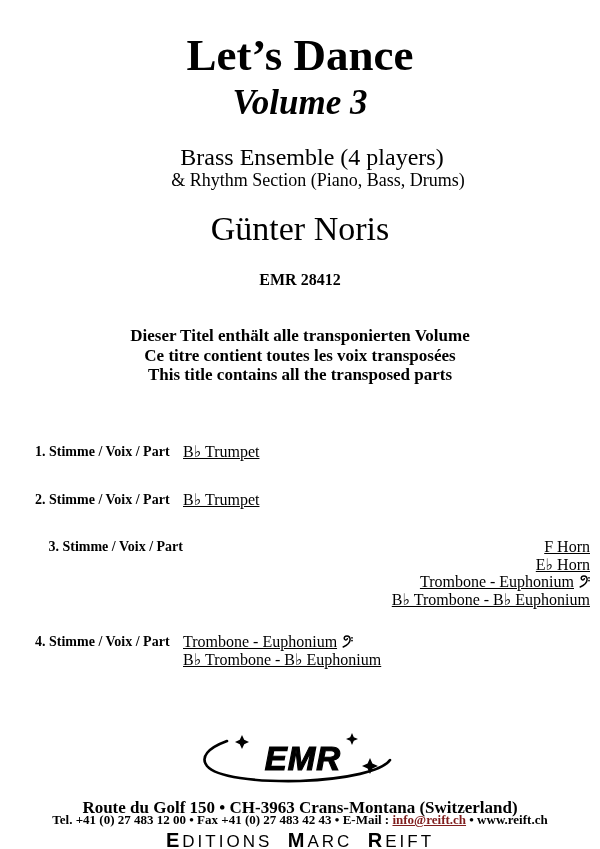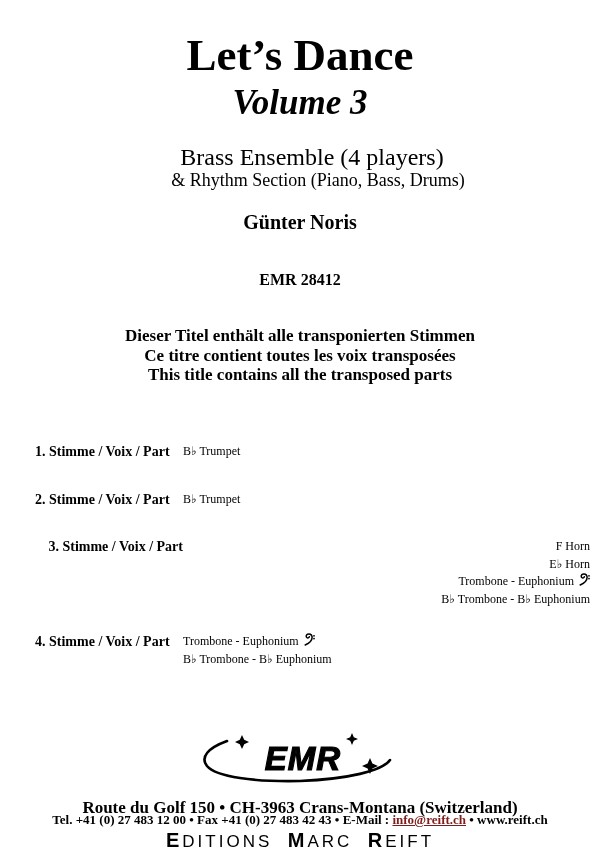--- a/index.html
+++ b/index.html
@@ -10,30 +10,30 @@
     color:#000;
     font-family:"Liberation Serif", serif;
     overflow:hidden;
   }
   .center{position:absolute;left:0;right:0;text-align:center;}
 
   .title      {top:33px;  font-size:45px;   font-weight:bold; line-height:1;}
   .volume     {top:85px;  font-size:35px;   font-weight:bold; font-style:italic; line-height:1;}
   .ensemble   {top:144px; font-size:24px;   line-height:1.1;padding-left:24px;}
   .rhythm     {top:171px; font-size:18px;   line-height:1.1;margin-left:36px;}
-  .composer   {top:212px; font-size:20px;   font-weight:bold; line-height:1;}
+  .composer   {top:212px; font-size:34px;   font-weight:normal; line-height:1;}
   .catalog    {top:272px; font-size:16px;   font-weight:bold; line-height:1;}
   .notice     {top:326px; font-size:17px;   font-weight:bold; line-height:19.5px;}
 
   .parts{position:absolute;top:443px;left:35px;right:10px;}
   .part-row{display:flex;align-items:flex-start;margin-bottom:30px;}
   .part-row:nth-child(3){margin-bottom:25px;text-align:right;}
   .part-label{flex:0 0 148px;font-size:14px;font-weight:bold;line-height:17.5px;}
   .part-instruments{flex:1;}
-  .instrument-line{font-size:12px;line-height:17.5px;white-space:nowrap;}
+  .instrument-line{font-size:16px;line-height:17.5px;white-space:nowrap;text-decoration:underline;}
   .bass-clef{margin-left:5px;vertical-align:-1px;}
 
   .logo-wrap{position:absolute;top:733px;left:0;right:0;text-align:center;}
   .emr-logo{display:block;margin:0 auto;}
   .editions{
     position:absolute;top:782px;
     font-family:"Liberation Sans", sans-serif;
     font-size:17px;letter-spacing:3px;line-height:1;
     white-space:nowrap;
     margin-top:48px;
@@ -49,21 +49,21 @@
 <div class="page">
 
   <div class="center title">Let’s Dance</div>
   <div class="center volume">Volume 3</div>
   <div class="center ensemble">Brass Ensemble (4 players)</div>
   <div class="center rhythm">&amp; Rhythm Section (Piano, Bass, Drums)</div>
   <div class="center composer">Günter Noris</div>
   <div class="center catalog">EMR 28412</div>
 
   <div class="center notice">
-    <div>Dieser Titel enthält alle transponierten Stimmen</div>
+    <div>Dieser Titel enthält alle transponierten Volume</div>
     <div>Ce titre contient toutes les voix transposées</div>
     <div>This title contains all the transposed parts</div>
   </div>
 
   <div class="parts">
       <div class="part-row">
         <div class="part-label">1. Stimme / Voix / Part</div>
         <div class="part-instruments">
           <div class="instrument-line"><span>B♭ Trumpet</span></div>
         </div>

